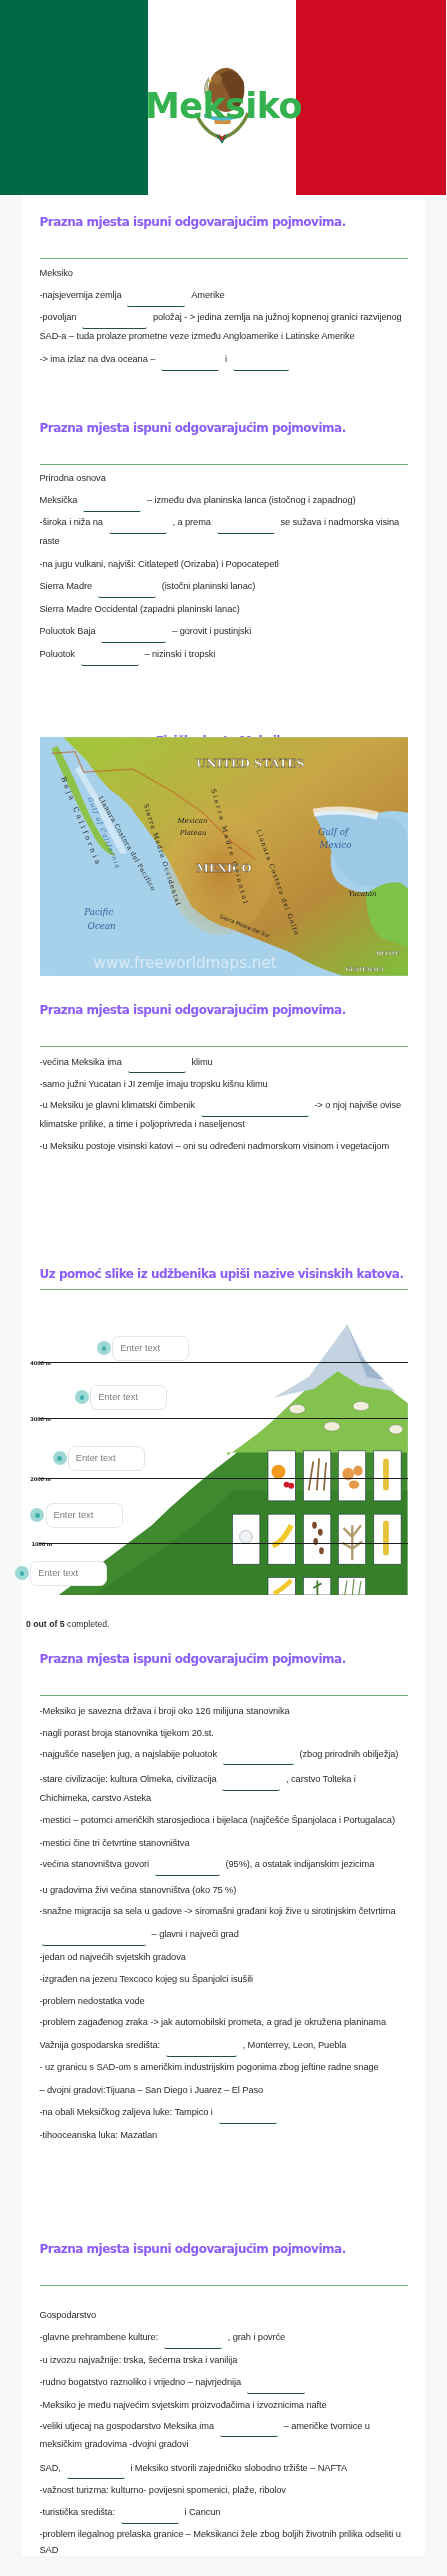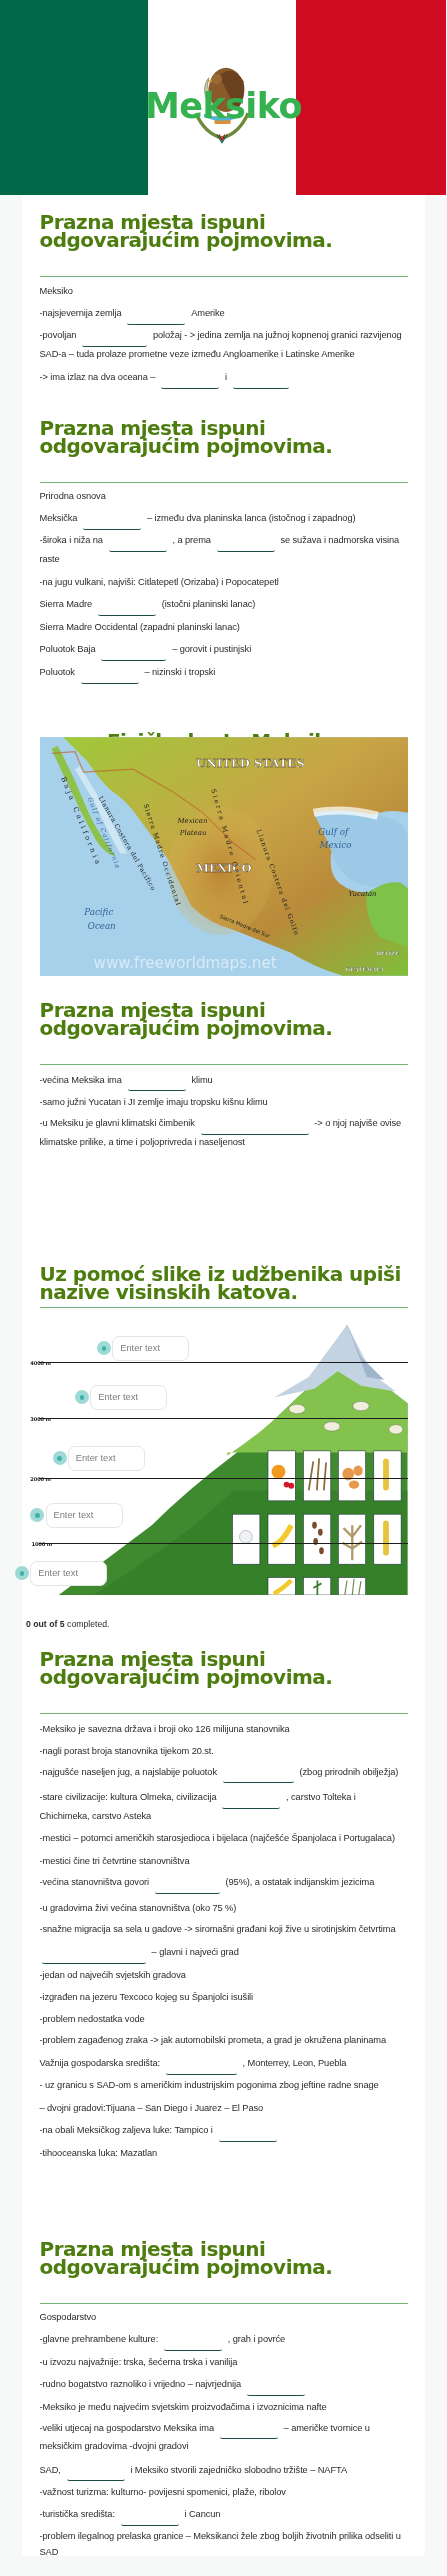--- a/index.html
+++ b/index.html
@@ -20,22 +20,22 @@
     color: #34b24f; letter-spacing: -0.6px; line-height: 41px;
   }
 
   
   .card {
     position: absolute; left: 22px; top: 195px; width: 403px; height: 2361px;
     background: #ffffff; box-shadow: 0 0 1.2px rgba(0,0,0,0.04);
   }
   .section { position: absolute; left: 17.5px; width: 368px; }
   .sec-title {
-    font-family: "DejaVu Sans", sans-serif; font-weight: bold; font-size: 20px; line-height: 18px;
-    color: #4d7c0f; letter-spacing: -0.5px;
+    font-family: "DejaVu Sans", sans-serif; font-weight: bold; font-size: 12px; line-height: 18px;
+    color: #8b5cf6; letter-spacing: -0.5px;
   }
   .sec-title.center { text-align: center; }
   .divider { height: 1.2px; background: #62a866; opacity: 0.9; width: 368px; }
 
   .body-text { font-size: 9.3px; line-height: 22px; color: #2b2b2b; letter-spacing: -0.1px; font-family: "Liberation Sans", sans-serif; }
   .body-text p { margin: 0; }
   .body-text p.multi { line-height: 15.7px; padding: 2.9px 0 3.5px 0; }
   .blank {
     display: inline-block; vertical-align: -5.8px; width: 58px; height: 14px;
     border: none; border-bottom: 0.9px solid #1f4e4a; border-radius: 0 0 2.3px 2.3px;
@@ -176,20 +176,21 @@
     </svg>
   </div>
 
   <div class="section" style="top:806px;">
     <h2 class="sec-title">Prazna mjesta ispuni odgovarajućim pojmovima.</h2>
     <div class="divider" style="margin-top:27px;"></div>
     <div class="body-text" style="margin-top:3.5px;">
       <p><span>-većina Meksika ima</span><input class="blank" type="text" style=""><span>klimu</span></p>
       <p><span>-samo južni Yucatan i JI zemlje imaju tropsku kišnu klimu</span></p>
       <p class="multi"><span>-u Meksiku je glavni klimatski čimbenik</span><input class="blank w180" type="text" style=""><span>-&gt; o njoj najviše ovise klimatske prilike, a time i poljoprivreda i naseljenost</span></p>
+      <p class="multi"><span>-u Meksiku postoje visinski katovi – oni su određeni nadmorskom visinom i vegetacijom</span></p>
     </div>
   </div>
 
   <div class="section" style="top:1070px;">
     <h2 class="sec-title">Uz pomoć slike iz udžbenika upiši nazive visinskih katova.</h2>
     <div class="divider" style="margin-top:5.8px;"></div>
   </div>
   <div class="diagram" style="top:1121px;">
     <svg width="373" height="279" viewBox="0 0 640 480" style="position:absolute;left:0;top:0;">
 
@@ -302,21 +303,21 @@
       <p class="multi"><span>- uz granicu s SAD-om s američkim industrijskim pogonima zbog jeftine radne snage</span></p>
       <p><span>– dvojni gradovi:Tijuana – San Diego i Juarez – El Paso</span></p>
       <p><span>-na obali Meksičkog zaljeva luke: Tampico i</span><input class="blank" type="text" style=""></p>
       <p><span>-tihooceanska luka: Mazatlan</span></p>
     </div>
   </div>
 
   <div class="section" style="top:2045px;">
     <h2 class="sec-title">Prazna mjesta ispuni odgovarajućim pojmovima.</h2>
     <div class="divider" style="margin-top:27px;"></div>
-    <div class="body-text" style="margin-top:2px;">
+    <div class="body-text" style="margin-top:18px;">
       <p><span>Gospodarstvo</span></p>
       <p><span>-glavne prehrambene kulture:</span><input class="blank" type="text" style=""><span>, grah i povrće</span></p>
       <p><span>-u izvozu najvažnije: trska, šećerna trska i vanilija</span></p>
       <p><span>-rudno bogatstvo raznoliko i vrijedno – najvrjednija</span><input class="blank" type="text" style=""></p>
       <p><span>-Meksiko je među najvećim svjetskim proizvođačima i izvoznicima nafte</span></p>
       <p class="multi"><span>-veliki utjecaj na gospodarstvo Meksika ima</span><input class="blank" type="text" style=""><span>– američke tvornice u meksičkim gradovima -dvojni gradovi</span></p>
       <p><span>SAD,</span><input class="blank" type="text" style=""><span>i Meksiko stvorili zajedničko slobodno tržište – NAFTA</span></p>
       <p><span>-važnost turizma: kulturno- povijesni spomenici, plaže, ribolov</span></p>
       <p><span>-turistička središta:</span><input class="blank" type="text" style=""><span>i Cancun</span></p>
       <p class="multi"><span>-problem ilegalnog prelaska granice – Meksikanci žele zbog boljih životnih prilika odseliti u SAD</span></p>

